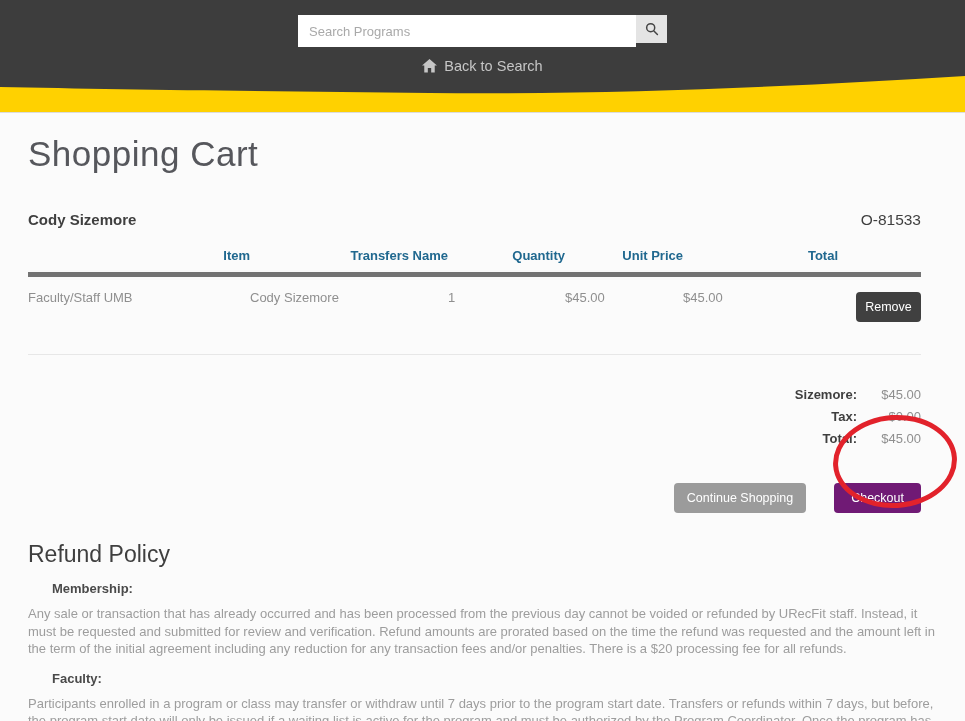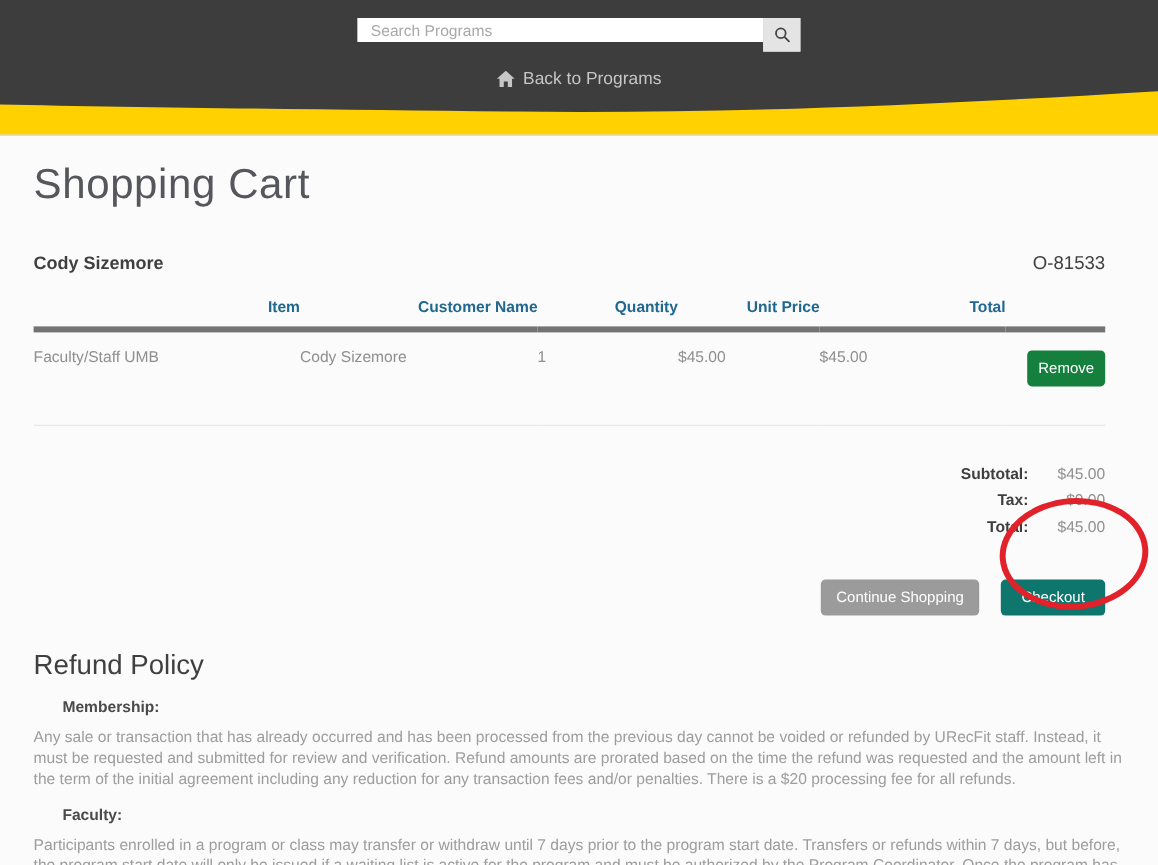--- a/index.html
+++ b/index.html
@@ -25,21 +25,21 @@
     width: 965px; height: 95px;
     display: block;
   }
   .search-row {
     position: absolute; top: 15px; left: 0;
     width: 100%;
     display: flex; justify-content: center;
   }
   .search-box { display: flex; height: 28px; }
   .search-input {
-    width: 338px; height: 20px;
+    width: 338px; height: 32px;
     border: 1px solid #ffffff;
     background: #ffffff;
     padding: 0 10px;
     font-family: "Liberation Sans", sans-serif;
     font-size: 13px;
     color: #4c1d95;
     outline: none;
   }
   .search-input::placeholder { color: #a9a9a9; }
   .search-btn {
@@ -114,26 +114,26 @@
   .btn {
     display: inline-block;
     border: none;
     border-radius: 4px;
     color: #ffffff;
     font-family: "Liberation Sans", sans-serif;
     font-size: 12.5px;
     cursor: pointer;
   }
   .btn-remove {
-    background: #15803d;
+    background: #404040;
     width: 65px; height: 30px;
     margin-top: 2px;
   }
   .btn-gray { background: #9b9b9b; padding: 8px 13px; }
-  .btn-red  { background: #0f766e; padding: 8px 17px; }
+  .btn-red  { background: #701a75; padding: 8px 17px; }
 
   
   .summary {
     margin-top: 28px;
     display: flex; flex-direction: column; align-items: flex-end;
   }
   .summary-row {
     display: flex;
     padding: 3.5px 0;
     font-size: 13px;
@@ -142,21 +142,21 @@
     font-weight: 700; color: #3f3f3f;
     text-align: right; min-width: 90px;
   }
   .summary-value {
     color: #8f8f8f;
     text-align: right; width: 64px;
   }
 
   .actions-row {
     margin-top: 34px;
-    display: flex; justify-content: flex-end; gap: 18px;
+    display: flex; justify-content: flex-end; gap: 28px;
   }
 
   
   .annotation-ellipse {
     position: absolute;
     left: 833px; top: 415px;
     width: 124px; height: 93px;
     border: 5px solid #e2222b;
     border-radius: 50%;
     transform: rotate(-4deg);
@@ -206,41 +206,41 @@
       </button>
     </div>
   </div>
   <div class="back-row">
     <a class="back-link">
       <span style="display:flex;">
         <svg width="15" height="14" viewBox="0 0 16 15">
           <path d="M8 0 L16 7 H13.6 V14.5 H9.8 V9.6 H6.2 V14.5 H2.4 V7 H0 Z" fill="#c6c6c6"></path>
         </svg>
       </span>
-      <span>Back to Programs</span>
+      <span>Back to Search</span>
     </a>
   </div>
 </header>
 
 <main class="main">
 
   <h1 class="page-title">Shopping Cart</h1>
 
   <section class="cart-section">
 
     <div class="customer-row">
       <span class="customer-name">Cody Sizemore</span>
       <span class="order-number">O-81533</span>
     </div>
 
     <table class="cart-table">
       <thead>
         <tr>
           <th class="col-item">Item</th>
-          <th class="col-customer">Customer Name</th>
+          <th class="col-customer">Transfers Name</th>
           <th class="col-qty">Quantity</th>
           <th class="col-price">Unit Price</th>
           <th class="col-total">Total</th>
           <th class="col-action"></th>
         </tr>
       </thead>
       <tbody>
         <tr>
           <td>Faculty/Staff UMB</td>
           <td>Cody Sizemore</td>
@@ -249,21 +249,21 @@
           <td>$45.00</td>
           <td class="col-action">
             <button class="btn btn-remove">Remove</button>
           </td>
         </tr>
       </tbody>
     </table>
 
     <div class="summary">
       <div class="summary-row">
-        <span class="summary-label">Subtotal:</span>
+        <span class="summary-label">Sizemore:</span>
         <span class="summary-value">$45.00</span>
       </div>
       <div class="summary-row">
         <span class="summary-label">Tax:</span>
         <span class="summary-value">$0.00</span>
       </div>
       <div class="summary-row">
         <span class="summary-label">Total:</span>
         <span class="summary-value">$45.00</span>
       </div>

